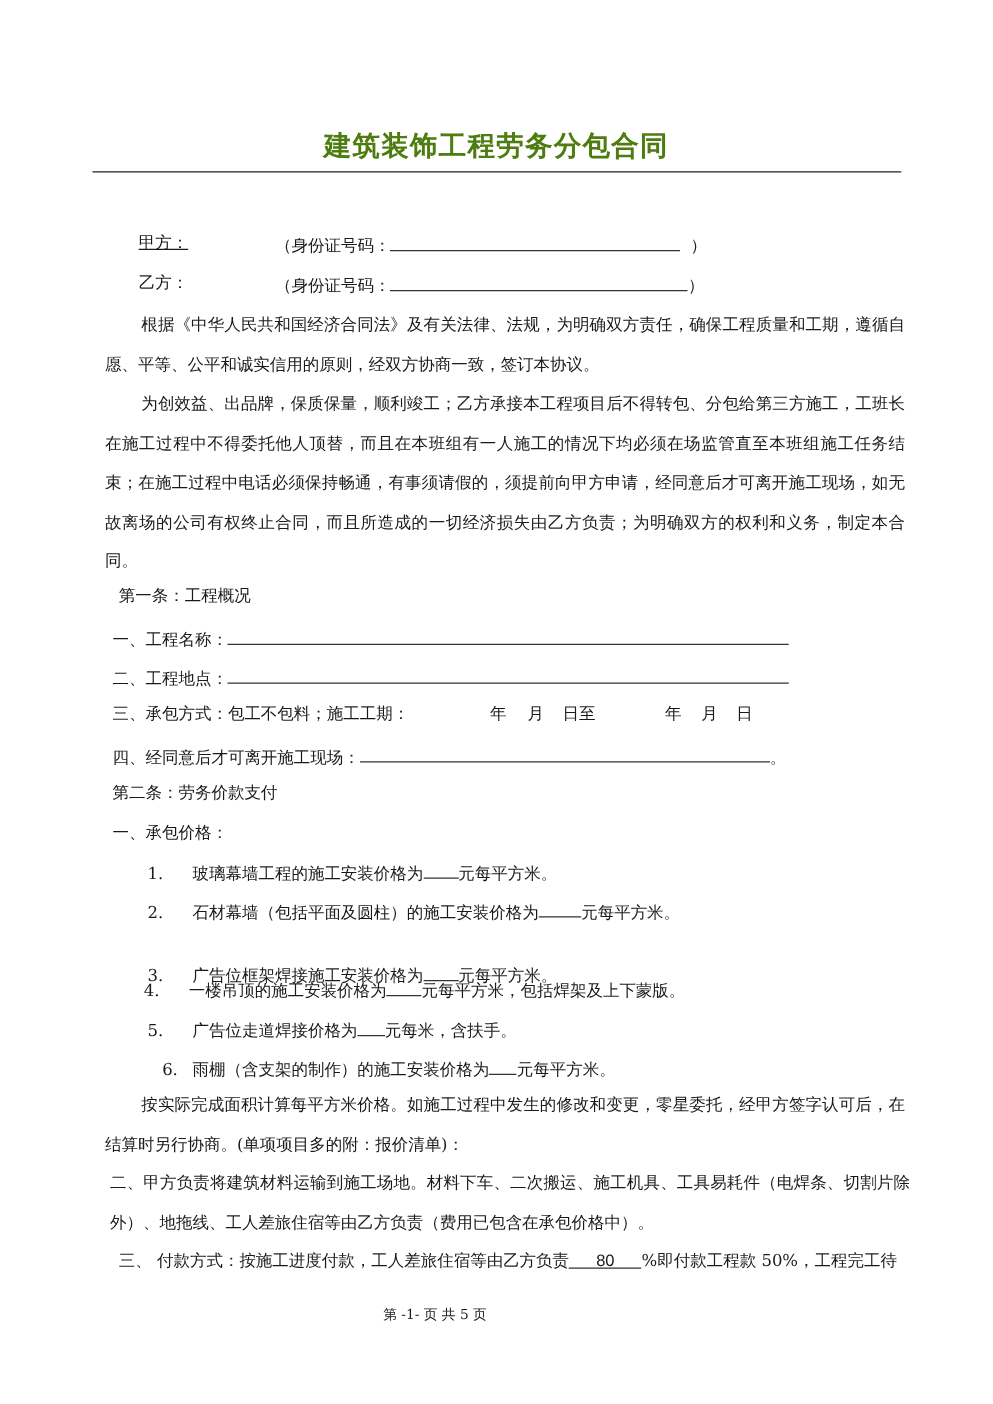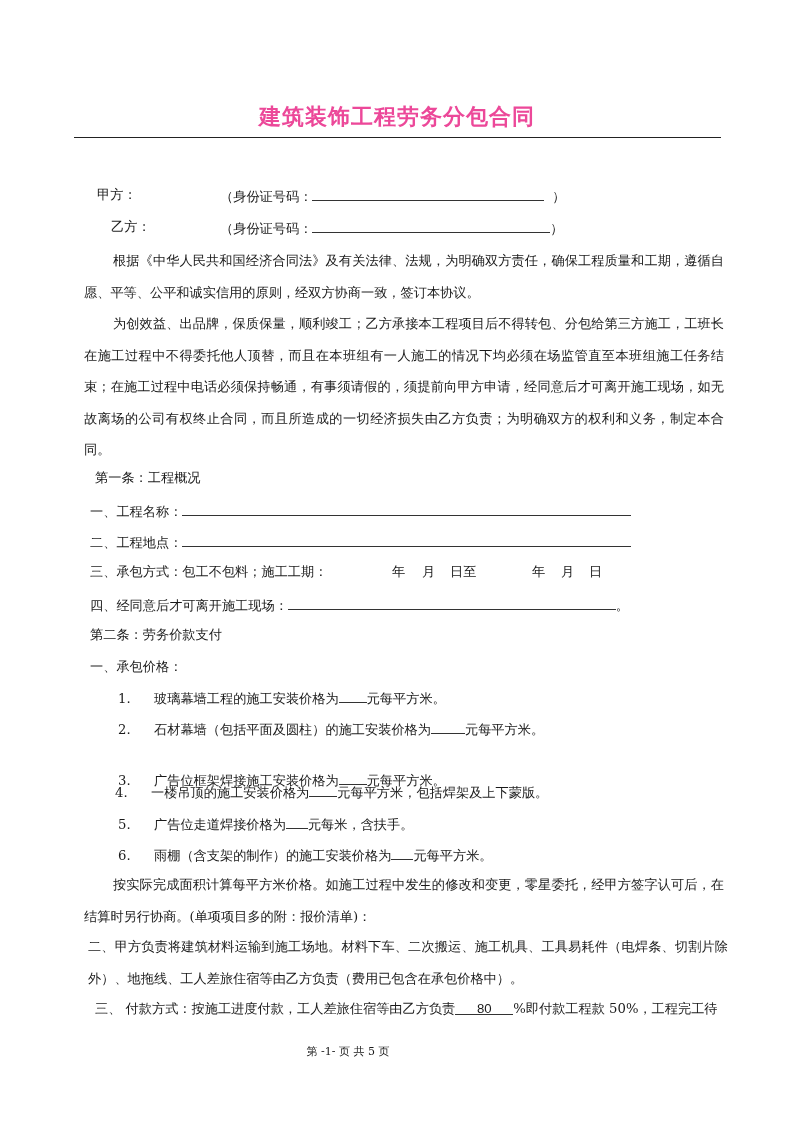--- a/index.html
+++ b/index.html
@@ -4,38 +4,38 @@
 <style>
   html, body { margin: 0; padding: 0; background: #ffffff; }
   body {
     width: 794px; height: 1123px; position: relative; overflow: hidden;
     font-family: "DejaVu Serif", "Liberation Serif", serif;
     color: #1a1a1a;
   }
   .abs { position: absolute; white-space: nowrap; font-size: 13.2px; line-height: 16px; }
   .title {
     position: absolute; left: 0; width: 794px; top: 102px; text-align: center;
-    font-size: 22px; font-weight: bold; letter-spacing: 1px; color: #ec4899;
+    font-size: 22px; font-weight: bold; letter-spacing: 1px; color: #4d7c0f;
   }
   .title-rule { position: absolute; left: 74px; top: 137px; width: 647px; height: 1px; background: #222; }
   .blank {
     display: inline-block; border-bottom: 1.4px solid #333; height: 13px; vertical-align: baseline;
     text-align: center; font-family: "Liberation Sans", sans-serif;
   }
   .para { position: absolute; left: 84px; width: 640px; font-size: 13.2px; line-height: 31.5px; text-align: justify; text-indent: 2.2em; }
   .num { display: inline-block; width: 36px; }
   .footer { position: absolute; left: 0; width: 696px; top: 1044px; text-align: center; font-size: 11px; }
 </style>
 </head>
 <body>
 
 <div class="title">建筑装饰工程劳务分包合同</div>
 <div class="title-rule"></div>
 
-<div class="abs" style="left:97px; top:187px;">甲方：</div>
+<div class="abs" style="left:111px; top:187px;text-decoration:underline;">甲方：</div>
 <div class="abs" style="left:220px; top:187px;">
   <span>（身份证号码：</span><span class="blank" style="width:232px;"></span><span style="margin-left:8px;">）</span>
 </div>
 
 <div class="abs" style="left:111px; top:219px;">乙方：</div>
 <div class="abs" style="left:220px; top:219px;">
   <span>（身份证号码：</span><span class="blank" style="width:238px;"></span><span>）</span>
 </div>
 
 <div class="para" style="top:245px;">根据《中华人民共和国经济合同法》及有关法律、法规，为明确双方责任，确保工程质量和工期，遵循自愿、平等、公平和诚实信用的原则，经双方协商一致，签订本协议。</div>
@@ -77,21 +77,21 @@
 </div>
 <div class="abs" style="left:118px; top:751px;margin-top:20px;">
   <span class="num">3.</span><span>广告位框架焊接施工安装价格为</span><span class="blank" style="width:28px;"></span><span>元每平方米。</span>
 </div>
 <div class="abs" style="left:115px; top:783px;">
   <span class="num">4.</span><span>一楼吊顶的施工安装价格为</span><span class="blank" style="width:28px;"></span><span>元每平方米，包括焊架及上下蒙版。</span>
 </div>
 <div class="abs" style="left:118px; top:815px;">
   <span class="num">5.</span><span>广告位走道焊接价格为</span><span class="blank" style="width:22px;"></span><span>元每米，含扶手。</span>
 </div>
-<div class="abs" style="left:118px; top:846px;">
+<div class="abs" style="left:118px; top:846px;text-align:center;">
   <span class="num">6.</span><span>雨棚（含支架的制作）的施工安装价格为</span><span class="blank" style="width:22px;"></span><span>元每平方米。</span>
 </div>
 
 <div class="para" style="top:869px;">按实际完成面积计算每平方米价格。如施工过程中发生的修改和变更，零星委托，经甲方签字认可后，在结算时另行协商。(单项项目多的附：报价清单)：</div>
 
 <div class="para" style="top:931px; left:88px; text-indent:0;">二、甲方负责将建筑材料运输到施工场地。材料下车、二次搬运、施工机具、工具易耗件（电焊条、切割片除外）、地拖线、工人差旅住宿等由乙方负责（费用已包含在承包价格中）。</div>
 
 <div class="abs" style="left:95px; top:1001px;">
   <span>三、 付款方式：按施工进度付款，工人差旅住宿等由乙方负责</span><span class="blank" style="width:58px;">80</span><span>%即付款工程款 50%，工程完工待</span>
 </div>

